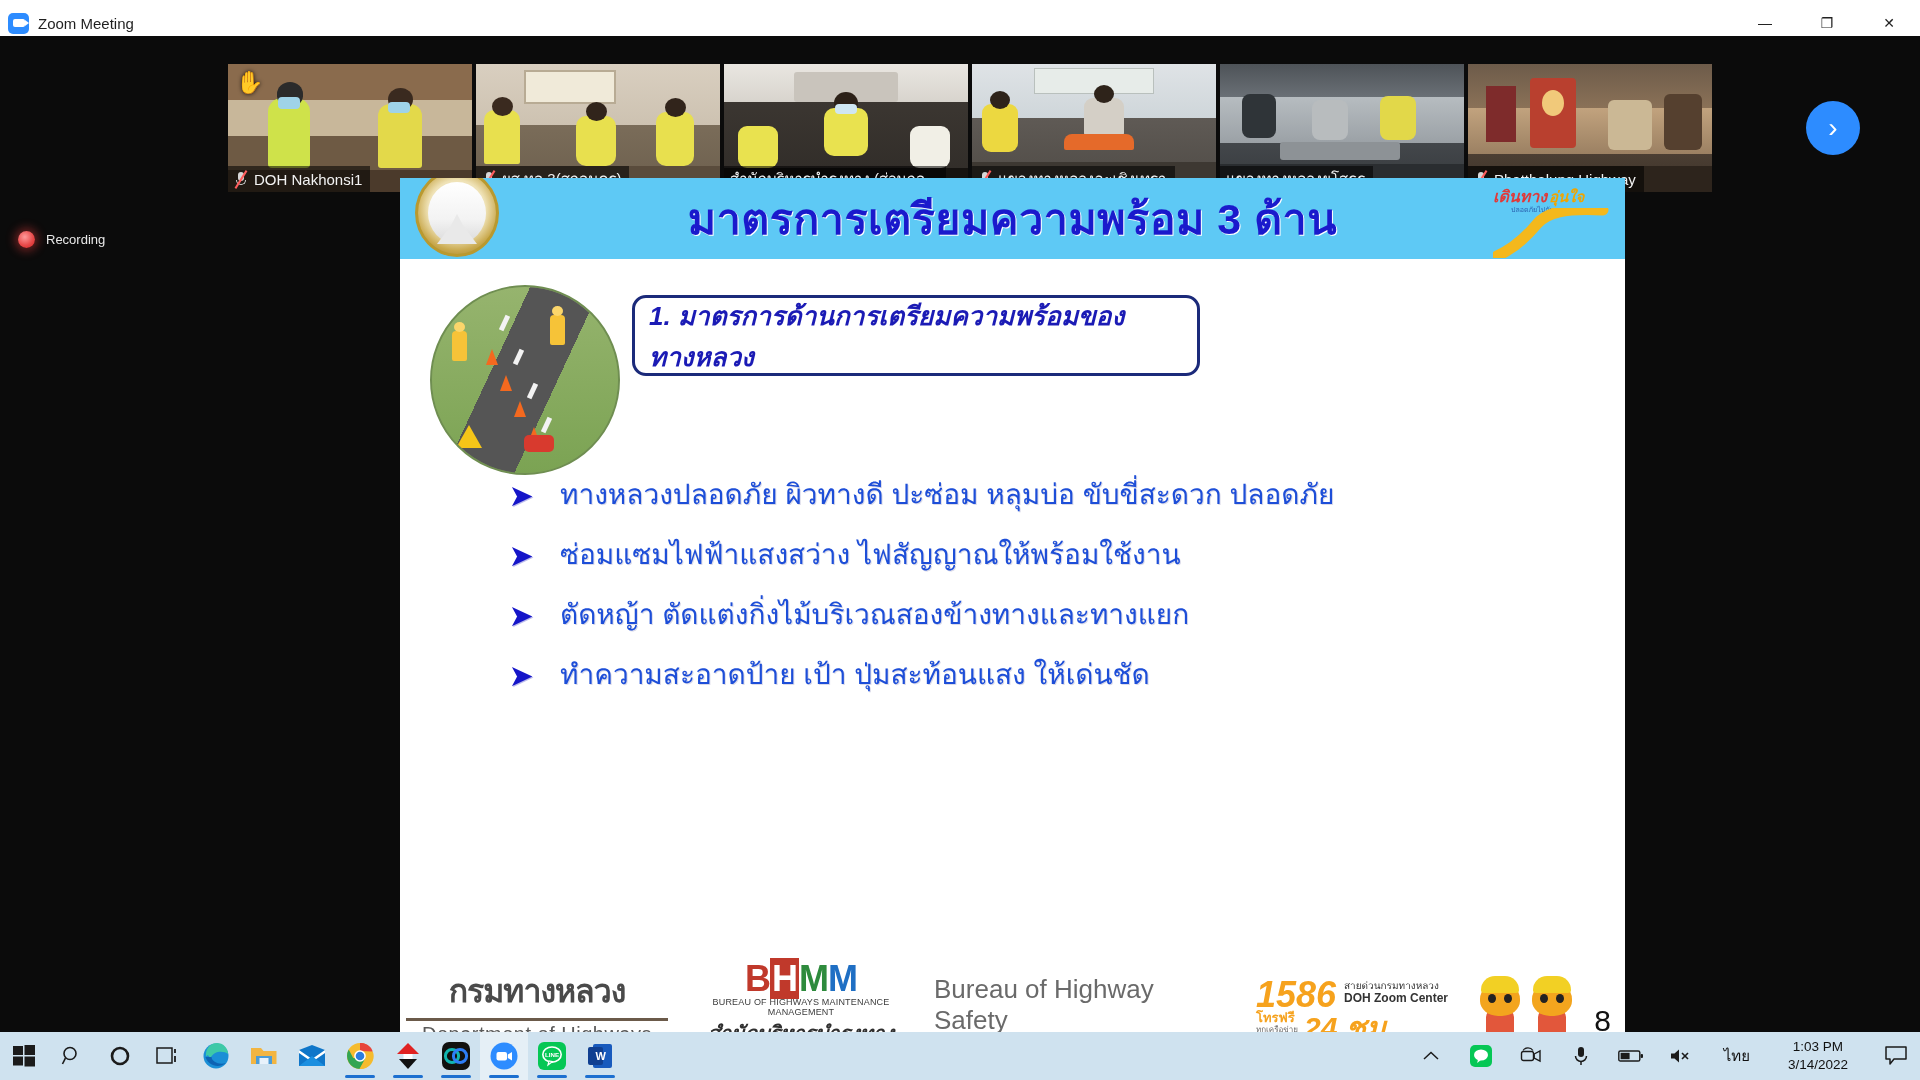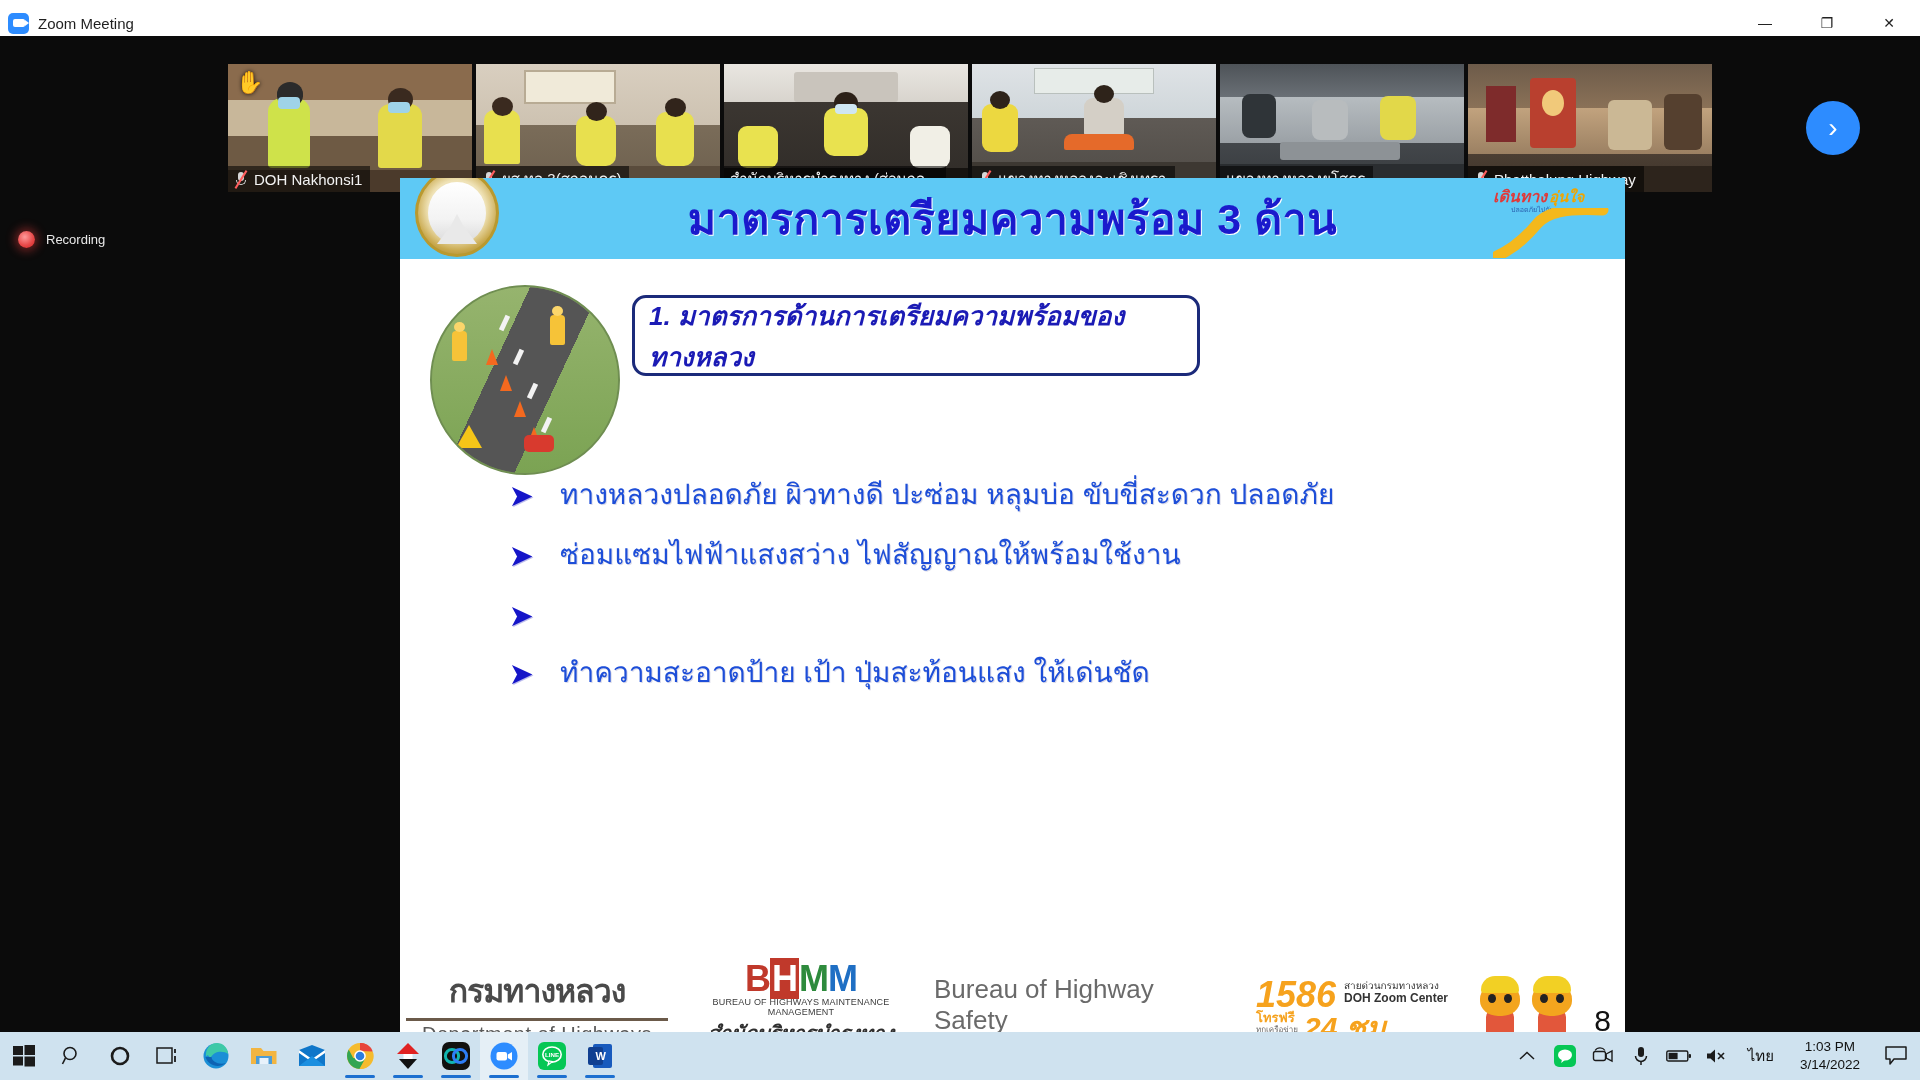--- a/index.html
+++ b/index.html
@@ -260,21 +260,21 @@
   }
   #taskbar .tb-ico{
     width:48px;height:48px;display:flex;align-items:center;justify-content:center;
     position:relative;
   }
   #taskbar .tb-ico.pinned-open:after{
     content:""; position:absolute; left:9px; right:9px; bottom:2px; height:3px;
     background:#1c6fd0; border-radius:2px;
   }
   #taskbar .tb-ico.active{ background:rgba(255,255,255,.45); }
-  #taskbar .tray{ margin-left:auto; display:flex; align-items:center; gap:4px; padding-right:4px; }
+  #taskbar .tray{ margin-left:auto; display:flex; align-items:center; gap:16px; padding-right:4px; }
   .tray-ico{ width:34px;height:48px;display:flex;align-items:center;justify-content:center; font-size:16px; color:#1b1b1b;}
   .tray-lang{ padding:0 10px; font-size:15px; color:#111; }
   .tray-clock{ text-align:center; font-size:13.5px; color:#111; line-height:1.35; padding:0 12px; }
   .tray-action{ width:40px;height:48px;display:flex;align-items:center;justify-content:center; }
 </style>
 </head>
 <body>
 
 <div id="titlebar">
   <div class="tb-left">
@@ -460,20 +460,21 @@
       <div class="bullet">
         <span class="arrow">➤</span>
         <span class="btext">ทางหลวงปลอดภัย ผิวทางดี ปะซ่อม หลุมบ่อ ขับขี่สะดวก ปลอดภัย</span>
       </div>
       <div class="bullet">
         <span class="arrow">➤</span>
         <span class="btext">ซ่อมแซมไฟฟ้าแสงสว่าง ไฟสัญญาณให้พร้อมใช้งาน</span>
       </div>
       <div class="bullet">
         <span class="arrow">➤</span>
+        <span class="btext">ตัดหญ้า ตัดแต่งกิ่งไม้บริเวณสองข้างทางและทางแยก</span>
       </div>
       <div class="bullet">
         <span class="arrow">➤</span>
         <span class="btext">ทำความสะอาดป้าย เป้า ปุ่มสะท้อนแสง ให้เด่นชัด</span>
       </div>
     </div>
 
     <div id="slide-footer">
       <div class="logo-doh">
         <div class="th">กรมทางหลวง</div>

